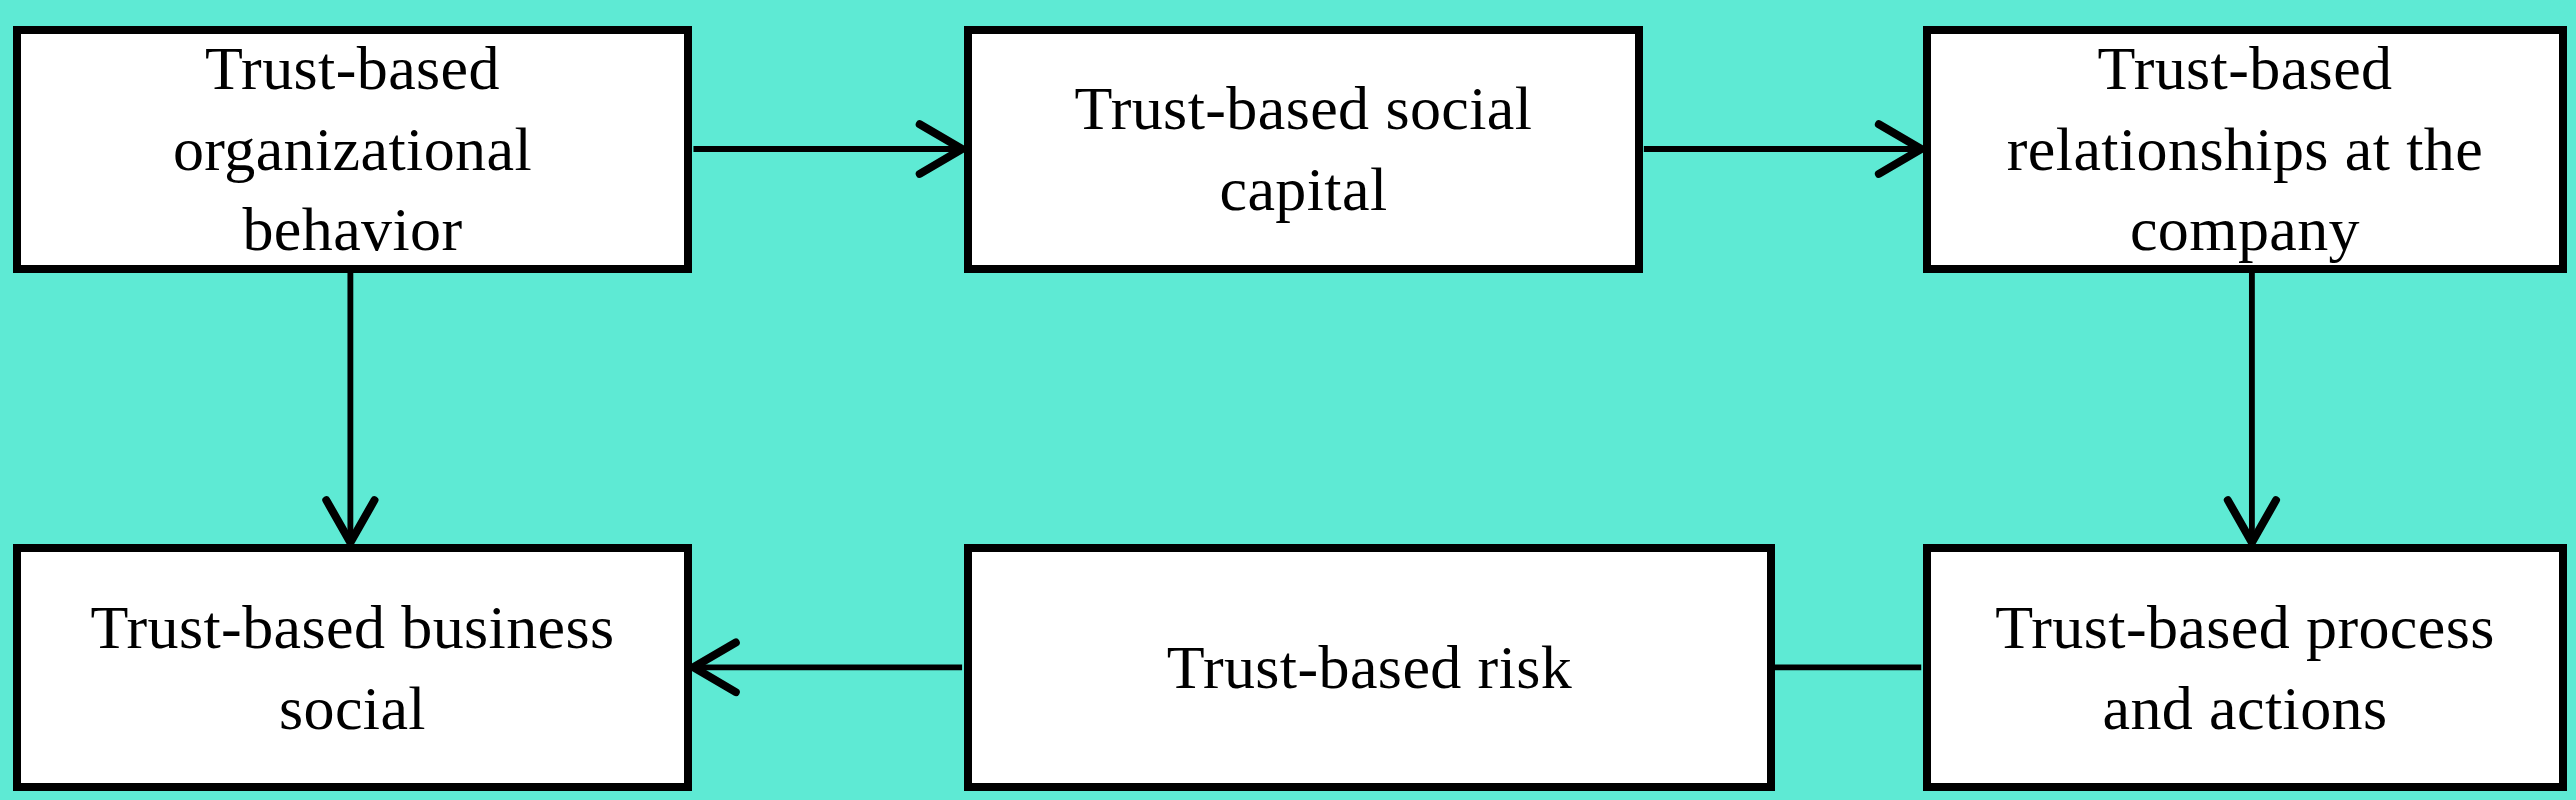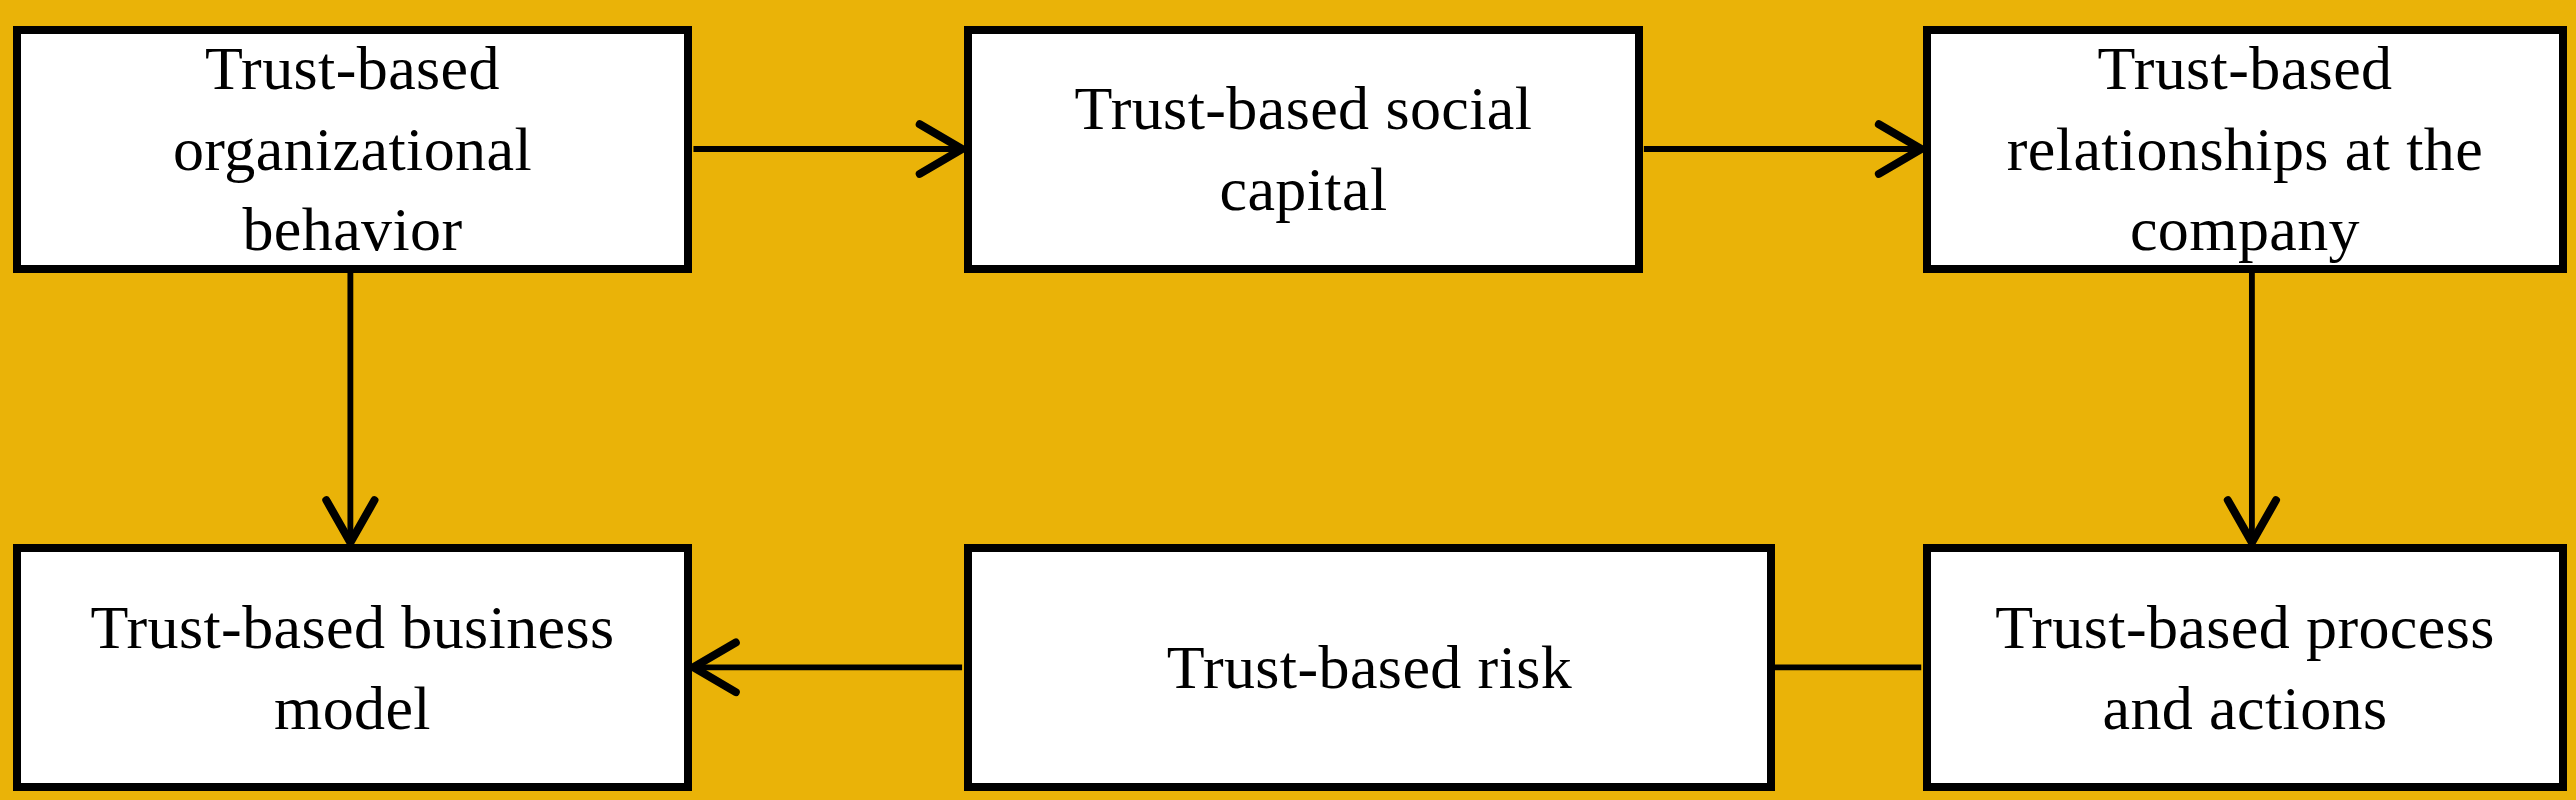--- a/index.html
+++ b/index.html
@@ -4,21 +4,21 @@
 <style>
   html, body {
     margin: 0;
     padding: 0;
     background: #ffffff;
   }
   .canvas {
     position: relative;
     width: 2576px;
     height: 801px;
-    background: #eab308;
+    background: #5eead4;
     font-family: "Liberation Serif", "DejaVu Serif", serif;
     color: #000000;
     overflow: hidden;
   }
   .edges-layer {
     position: absolute;
     left: 0;
     top: 0;
     width: 2576px;
     height: 801px;
@@ -96,21 +96,21 @@
   </div>
 
   <div class="node" style="left:1923px; top:25.5px; width:644px; height:247px;">
     <span class="node-label">Trust-based
 relationships at the
 company</span>
   </div>
 
   <div class="node" style="left:13px; top:544px; width:679px; height:247px;">
     <span class="node-label">Trust-based business
-model</span>
+social</span>
   </div>
 
   <div class="node" style="left:964px; top:544px; width:811px; height:247px;">
     <span class="node-label">Trust-based risk</span>
   </div>
 
   <div class="node" style="left:1923px; top:544px; width:644px; height:247px;">
     <span class="node-label">Trust-based process
 and actions</span>
   </div>

